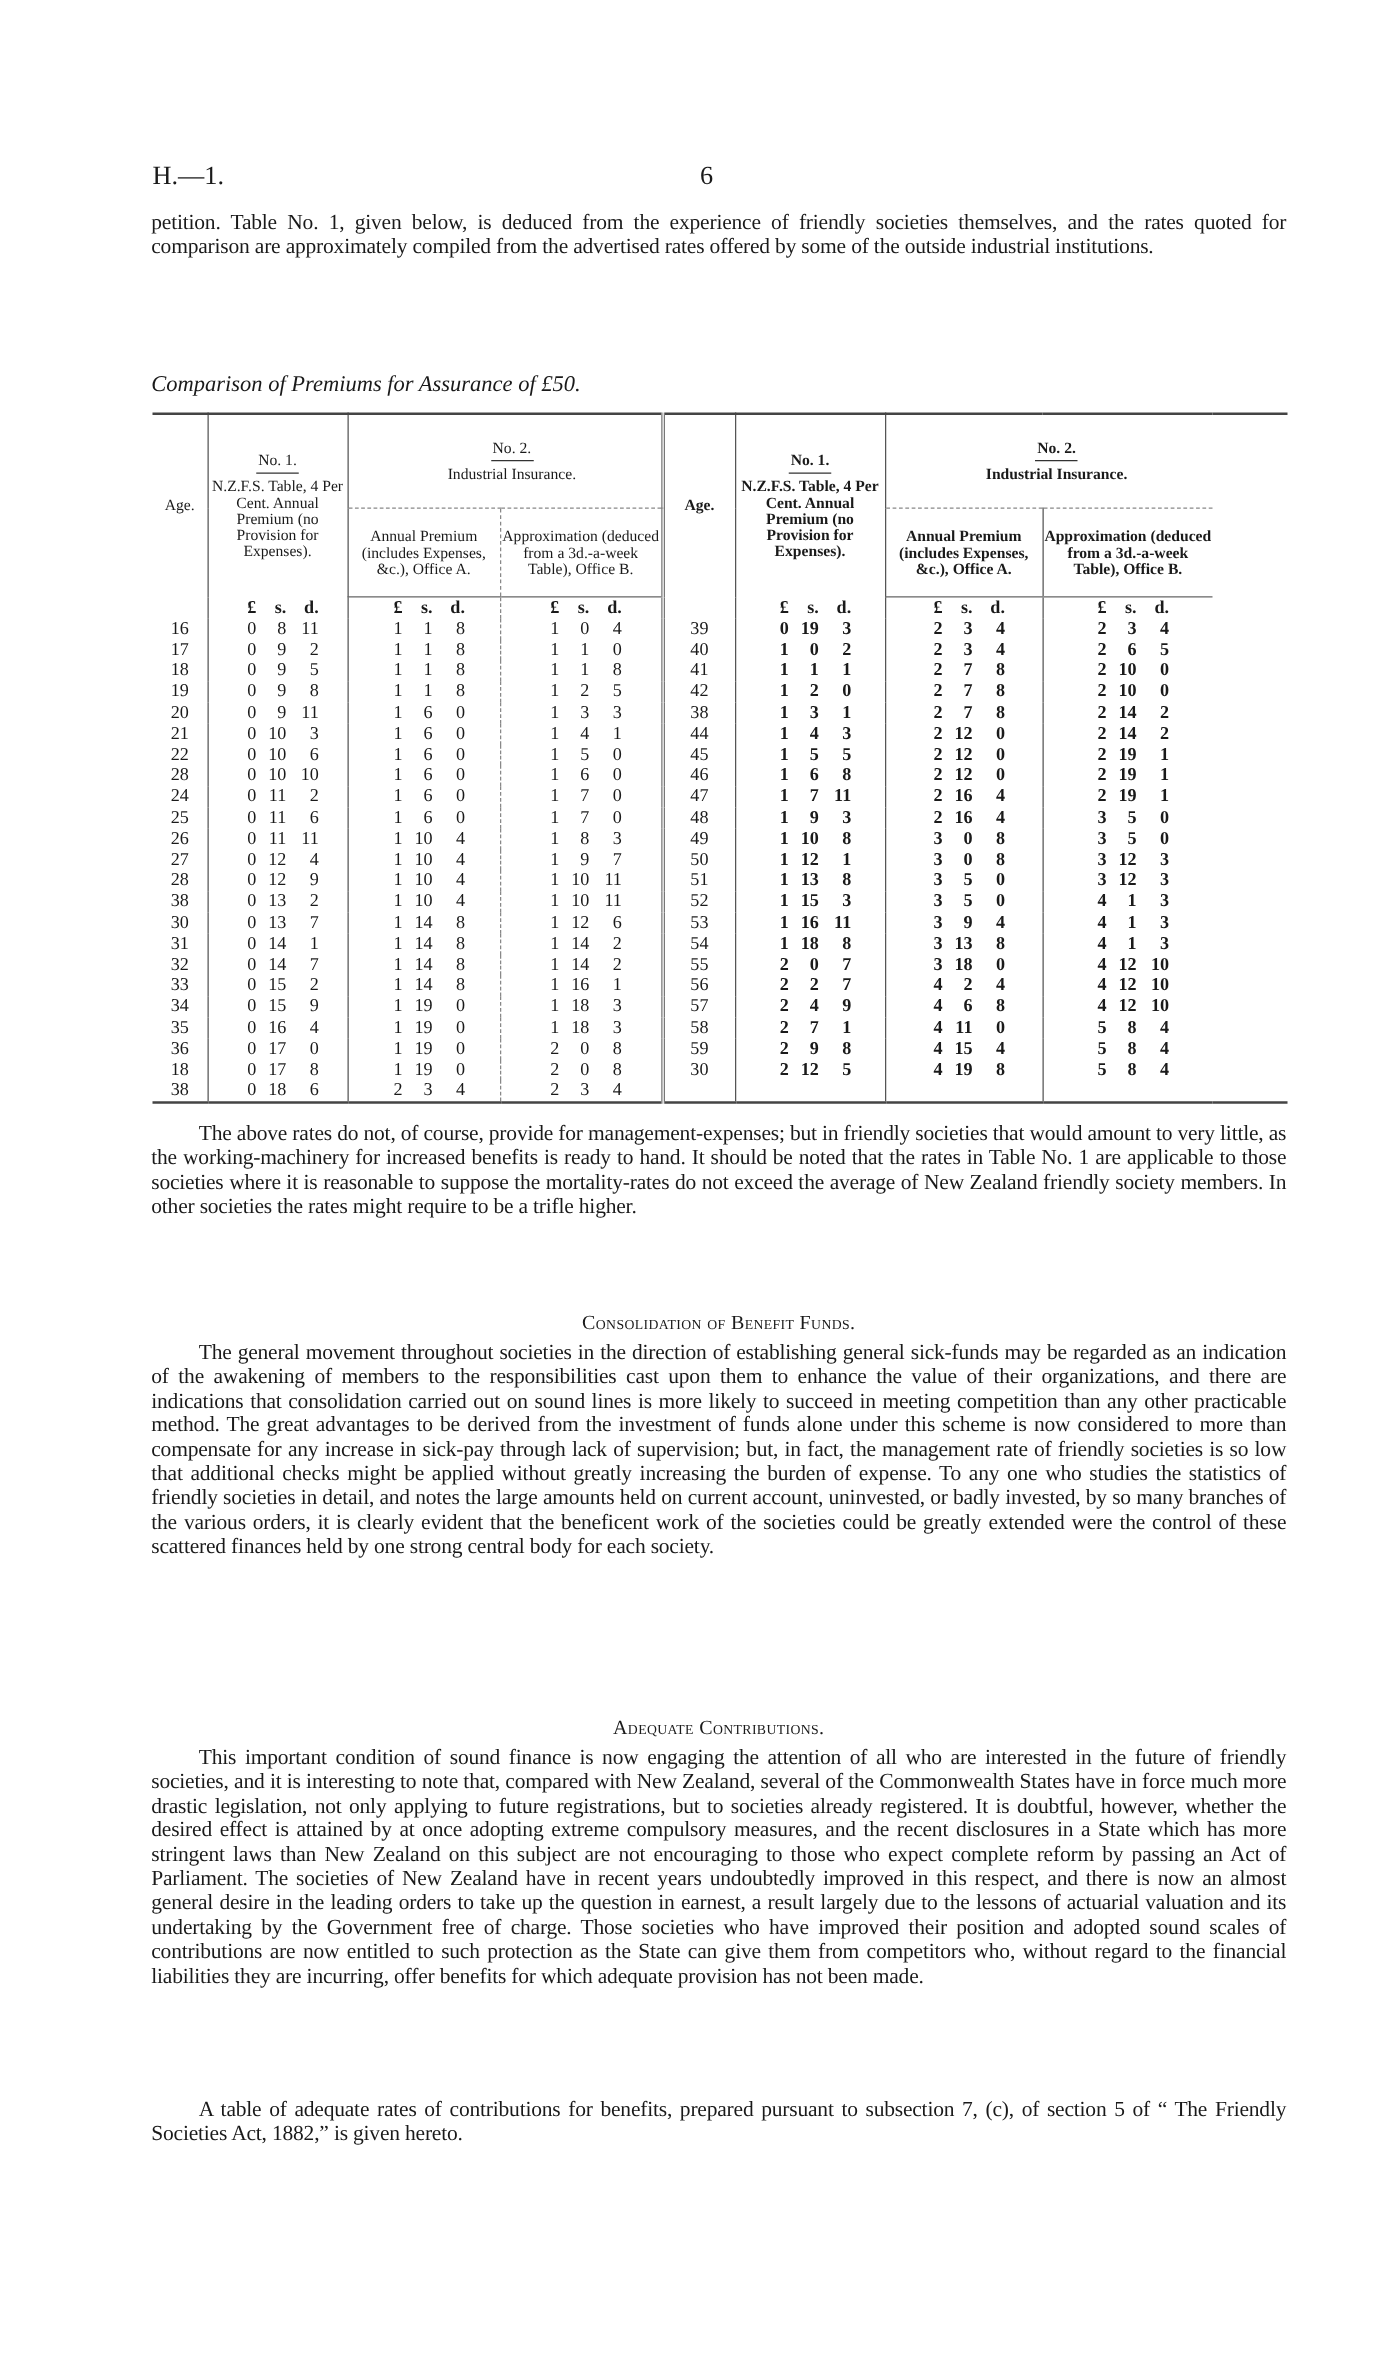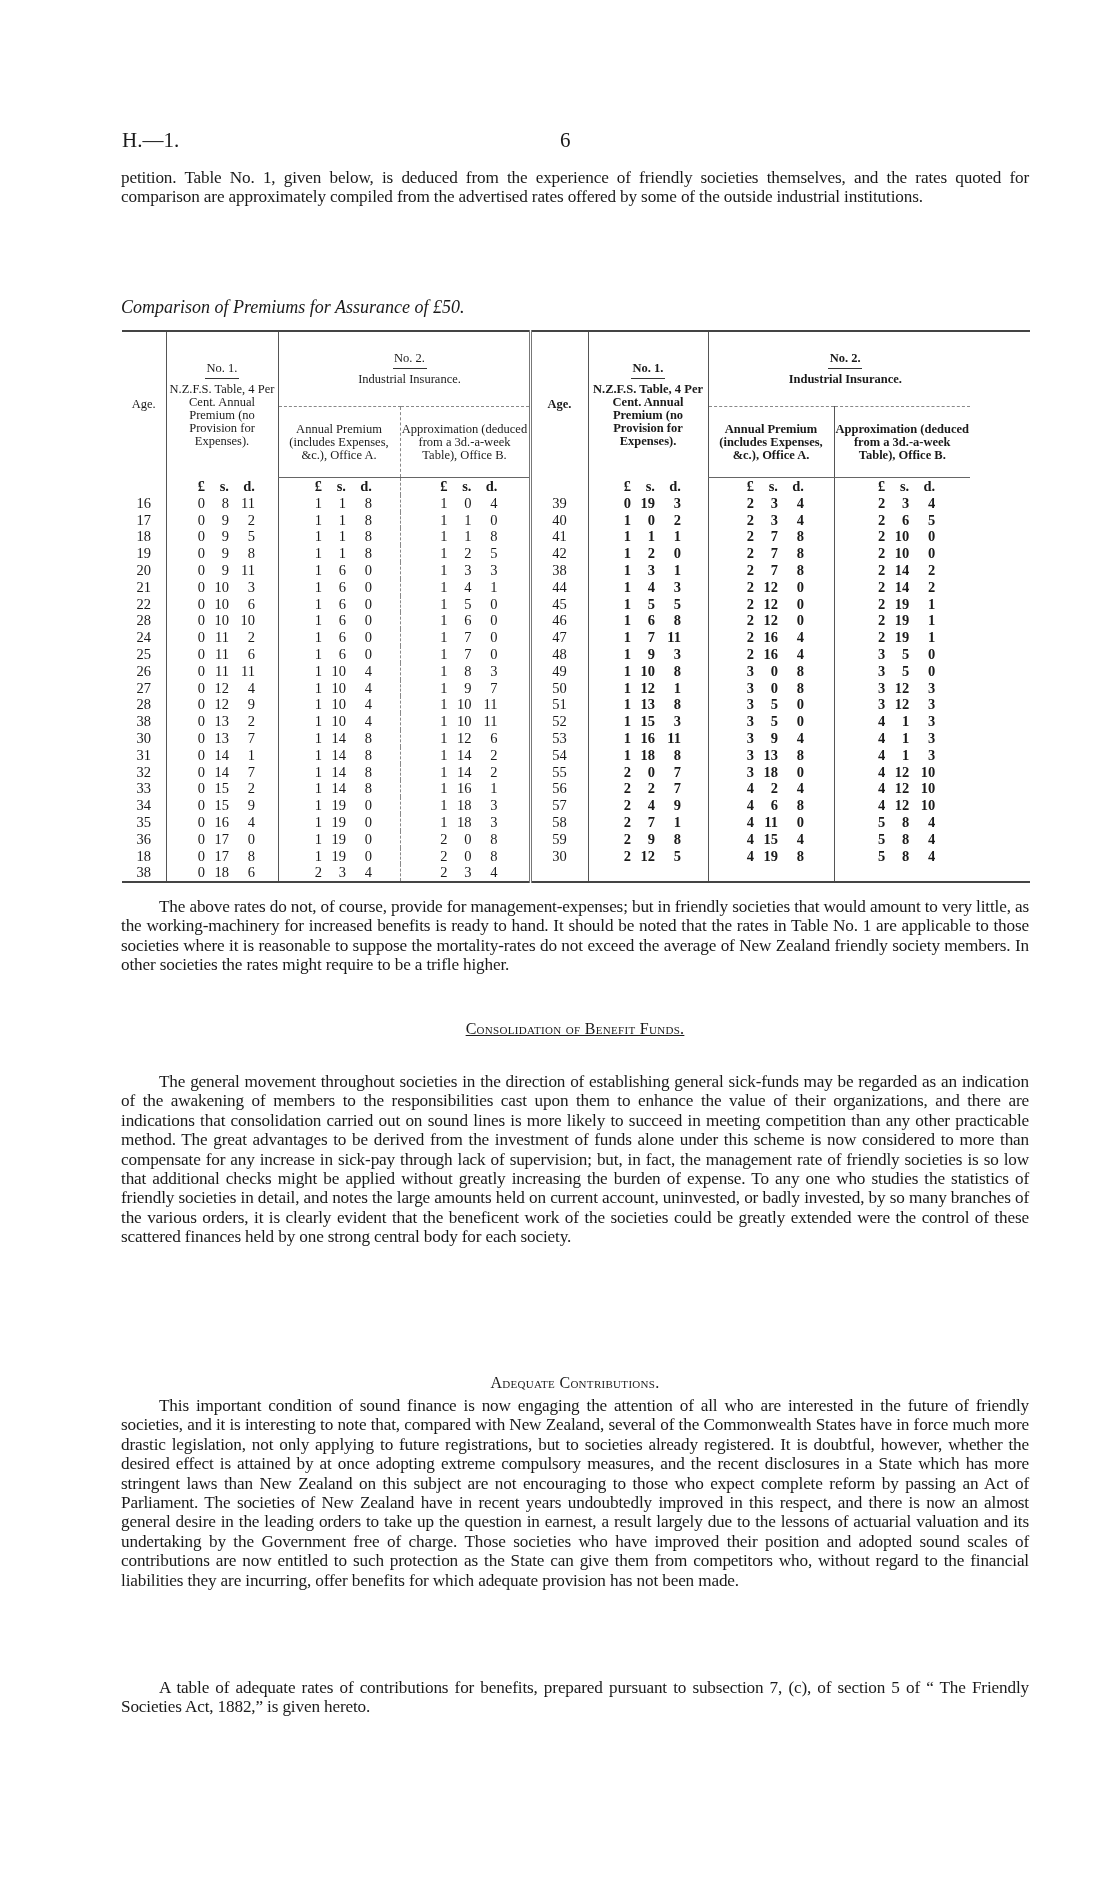--- a/index.html
+++ b/index.html
@@ -1216,18 +1216,18 @@
             <span class="d"></span>
           </div>
         </td>
         <td></td>
       </tr>
     </tbody>
 </table>
 
 <div class="para" style="top:897px;"><span class="ind"></span><span>The above rates do not, of course, provide for management-expenses; but in friendly societies that would amount to very little, as the working-machinery for increased benefits is ready to hand. It should be noted that the rates in Table No. 1 are applicable to those societies where it is reasonable to suppose the mortality-rates do not exceed the average of New Zealand friendly society members. In other societies the rates might require to be a trifle higher.</span></div>
 
-<div class="sc-title" style="top:1020px;text-decoration:underline;">Consolidation of Benefit Funds.</div>
+<div class="sc-title" style="top:1050px;">Consolidation of Benefit Funds.</div>
 <div class="para" style="top:1072px;"><span class="ind"></span><span>The general movement throughout societies in the direction of establishing general sick-funds may be regarded as an indication of the awakening of members to the responsibilities cast upon them to enhance the value of their organizations, and there are indications that consolidation carried out on sound lines is more likely to succeed in meeting competition than any other practicable method. The great advantages to be derived from the investment of funds alone under this scheme is now considered to more than compensate for any increase in sick-pay through lack of supervision; but, in fact, the management rate of friendly societies is so low that additional checks might be applied without greatly increasing the burden of expense. To any one who studies the statistics of friendly societies in detail, and notes the large amounts held on current account, uninvested, or badly invested, by so many branches of the various orders, it is clearly evident that the beneficent work of the societies could be greatly extended were the control of these scattered finances held by one strong central body for each society.</span></div>
 
 <div class="sc-title" style="top:1374px;">Adequate Contributions.</div>
 <div class="para" style="top:1396px;"><span class="ind"></span><span>This important condition of sound finance is now engaging the attention of all who are interested in the future of friendly societies, and it is interesting to note that, compared with New Zealand, several of the Commonwealth States have in force much more drastic legislation, not only applying to future registrations, but to societies already registered. It is doubtful, however, whether the desired effect is attained by at once adopting extreme compulsory measures, and the recent disclosures in a State which has more stringent laws than New Zealand on this subject are not encouraging to those who expect complete reform by passing an Act of Parliament. The societies of New Zealand have in recent years undoubtedly improved in this respect, and there is now an almost general desire in the leading orders to take up the question in earnest, a result largely due to the lessons of actuarial valuation and its undertaking by the Government free of charge. Those societies who have improved their position and adopted sound scales of contributions are now entitled to such protection as the State can give them from competitors who, without regard to the financial liabilities they are incurring, offer benefits for which adequate provision has not been made.</span></div>
 <div class="para" style="top:1678px;"><span class="ind"></span><span>A table of adequate rates of contributions for benefits, prepared pursuant to subsection 7, (c), of section 5 of “ The Friendly Societies Act, 1882,” is given hereto.</span></div>
 
 </body></html>

